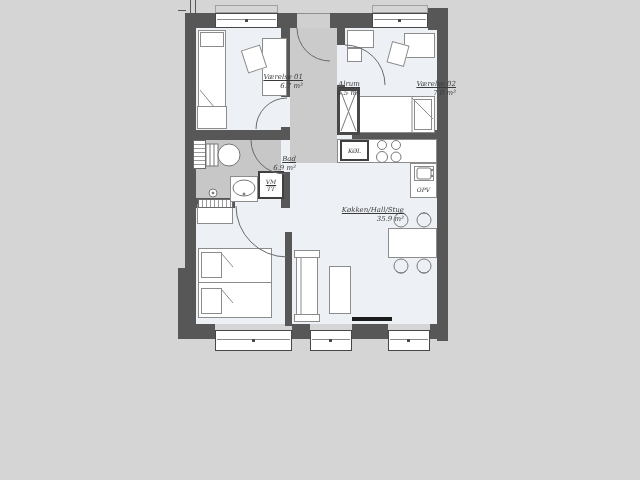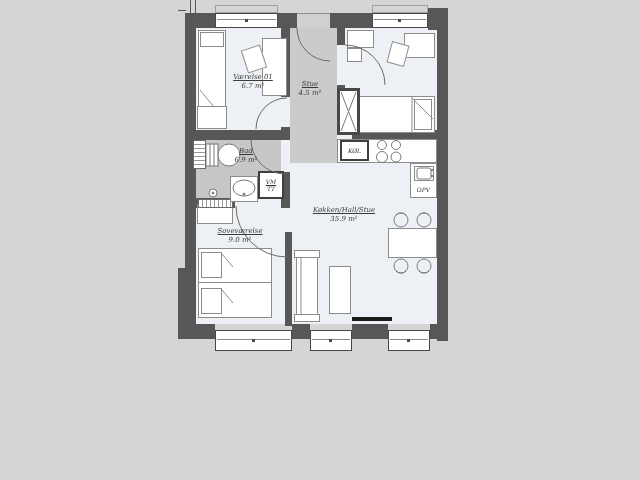--- a/index.html
+++ b/index.html
@@ -13,21 +13,21 @@
   .window::before{content:"";position:absolute;left:1px;right:1px;top:42%;height:1px;background:#8a8a8a;}
   .window::after{content:"";position:absolute;left:50%;top:50%;width:3px;height:3px;margin:-2px 0 0 -2px;background:#4a4a4a;}
   .sill{position:absolute;border:1px solid #a0a0a0;box-sizing:border-box;}
   .gap{position:absolute;background:#d0d0d0;border-top:1px solid #8f8f8f;box-sizing:border-box;}
   .furn{position:absolute;background:#fff;border:1px solid #8c8c8c;box-sizing:border-box;}
   .box{position:absolute;background:#fff;border:2px solid #3f3f3f;box-sizing:border-box;
        display:flex;align-items:center;justify-content:center;
        font:italic 6px "DejaVu Serif",serif;color:#333;text-align:center;line-height:7px;}
   .stripes-h{background:repeating-linear-gradient(to bottom,#fff 0 3px,#9a9a9a 3px 4px);}
   .stripes-v{background:repeating-linear-gradient(to right,#fff 0 3px,#9a9a9a 3px 4px);border:1px solid #6a6a6a;}
-  .rlabel{position:absolute;text-align:center;font:italic 7px "DejaVu Serif",serif;
+  .rlabel{position:absolute;text-align:right;font:italic 7px "DejaVu Serif",serif;
           color:#3a3a3a;line-height:9px;z-index:30;}
   .rlabel .nm{display:block;text-decoration:underline;}
   .rlabel .ar{display:block;font-size:7px;}
   .tinylabel{position:absolute;display:flex;align-items:center;justify-content:center;
           font:italic 6px "DejaVu Serif",serif;color:#333;z-index:25;}
   .u{text-decoration:underline;}
   svg.overlay{position:absolute;left:0;top:0;z-index:20;pointer-events:none;}
 </style>
 </head>
 <body>
@@ -180,29 +180,29 @@
       <path d="M222 290 L233 303"></path>
       <path d="M301 258 V314"></path>
     </g>
   </svg>
 
   <div class="rlabel" style="left:203px;top:73px;width:100px;">
     <span class="nm">Værelse 01</span>
     <span class="ar">6.7 m²</span>
   </div>
   <div class="rlabel" style="left:260px;top:80px;width:100px;">
-    <span class="nm">Stue</span>
+    <span class="nm">Alrum</span>
     <span class="ar">4.5 m²</span>
   </div>
-  <div class="rlabel" style="left:196px;top:147px;width:100px;">
+  <div class="rlabel" style="left:356px;top:80px;width:100px;">
+    <span class="nm">Værelse 02</span>
+    <span class="ar">7.0 m²</span>
+  </div>
+  <div class="rlabel" style="left:196px;top:155px;width:100px;">
     <span class="nm">Bad</span>
     <span class="ar">6.9 m²</span>
-  </div>
-  <div class="rlabel" style="left:190px;top:227px;width:100px;">
-    <span class="nm">Soveværelse</span>
-    <span class="ar">9.0 m²</span>
   </div>
   <div class="rlabel" style="left:284px;top:206px;width:120px;">
     <span class="nm">Køkken/Hall/Stue</span>
     <span class="ar">35.9 m²</span>
   </div>
 
 </div>
 
 </body></html>

